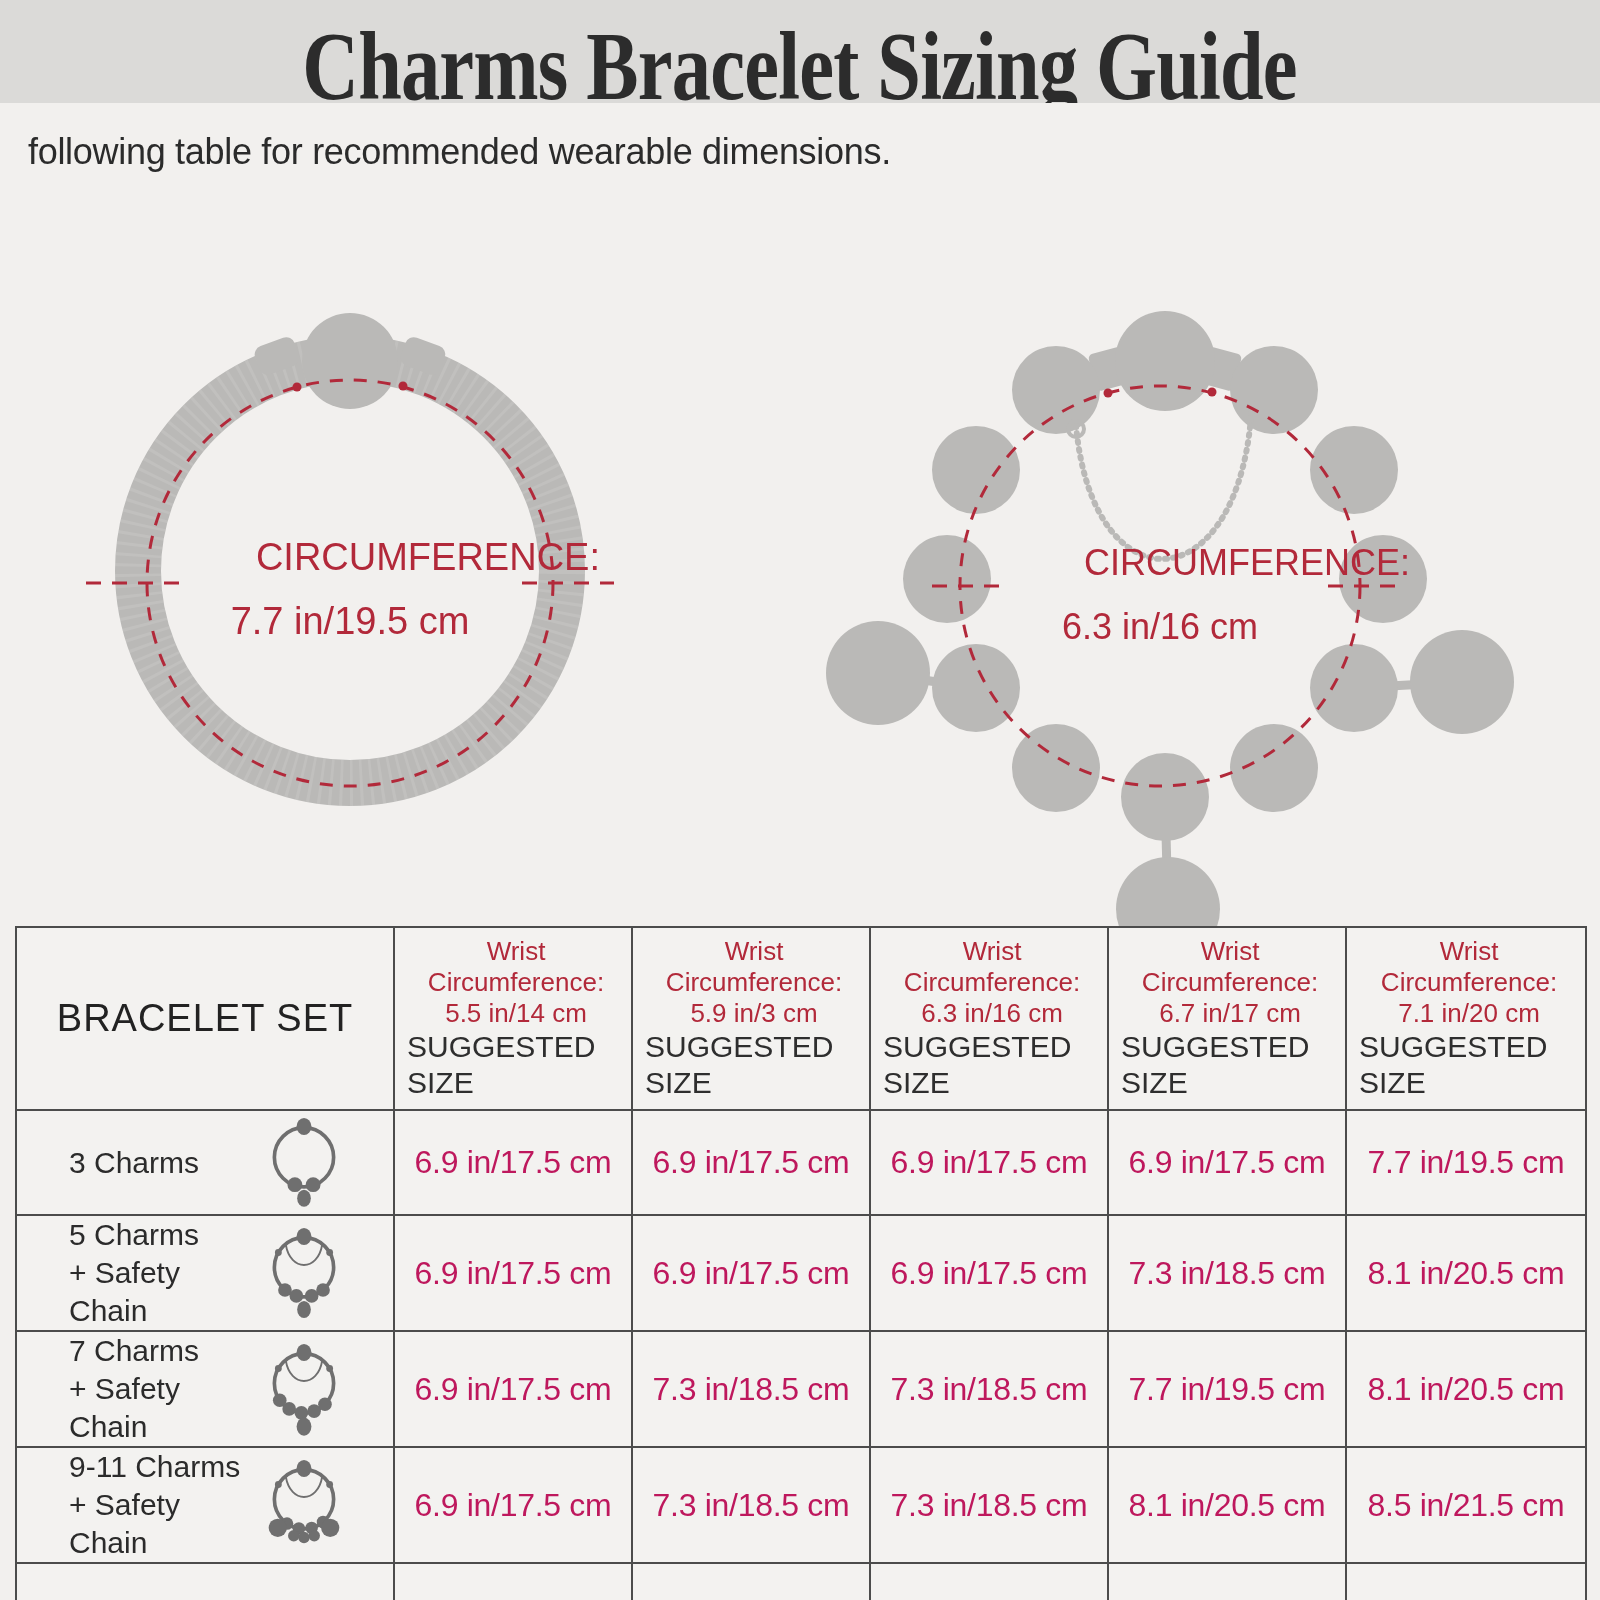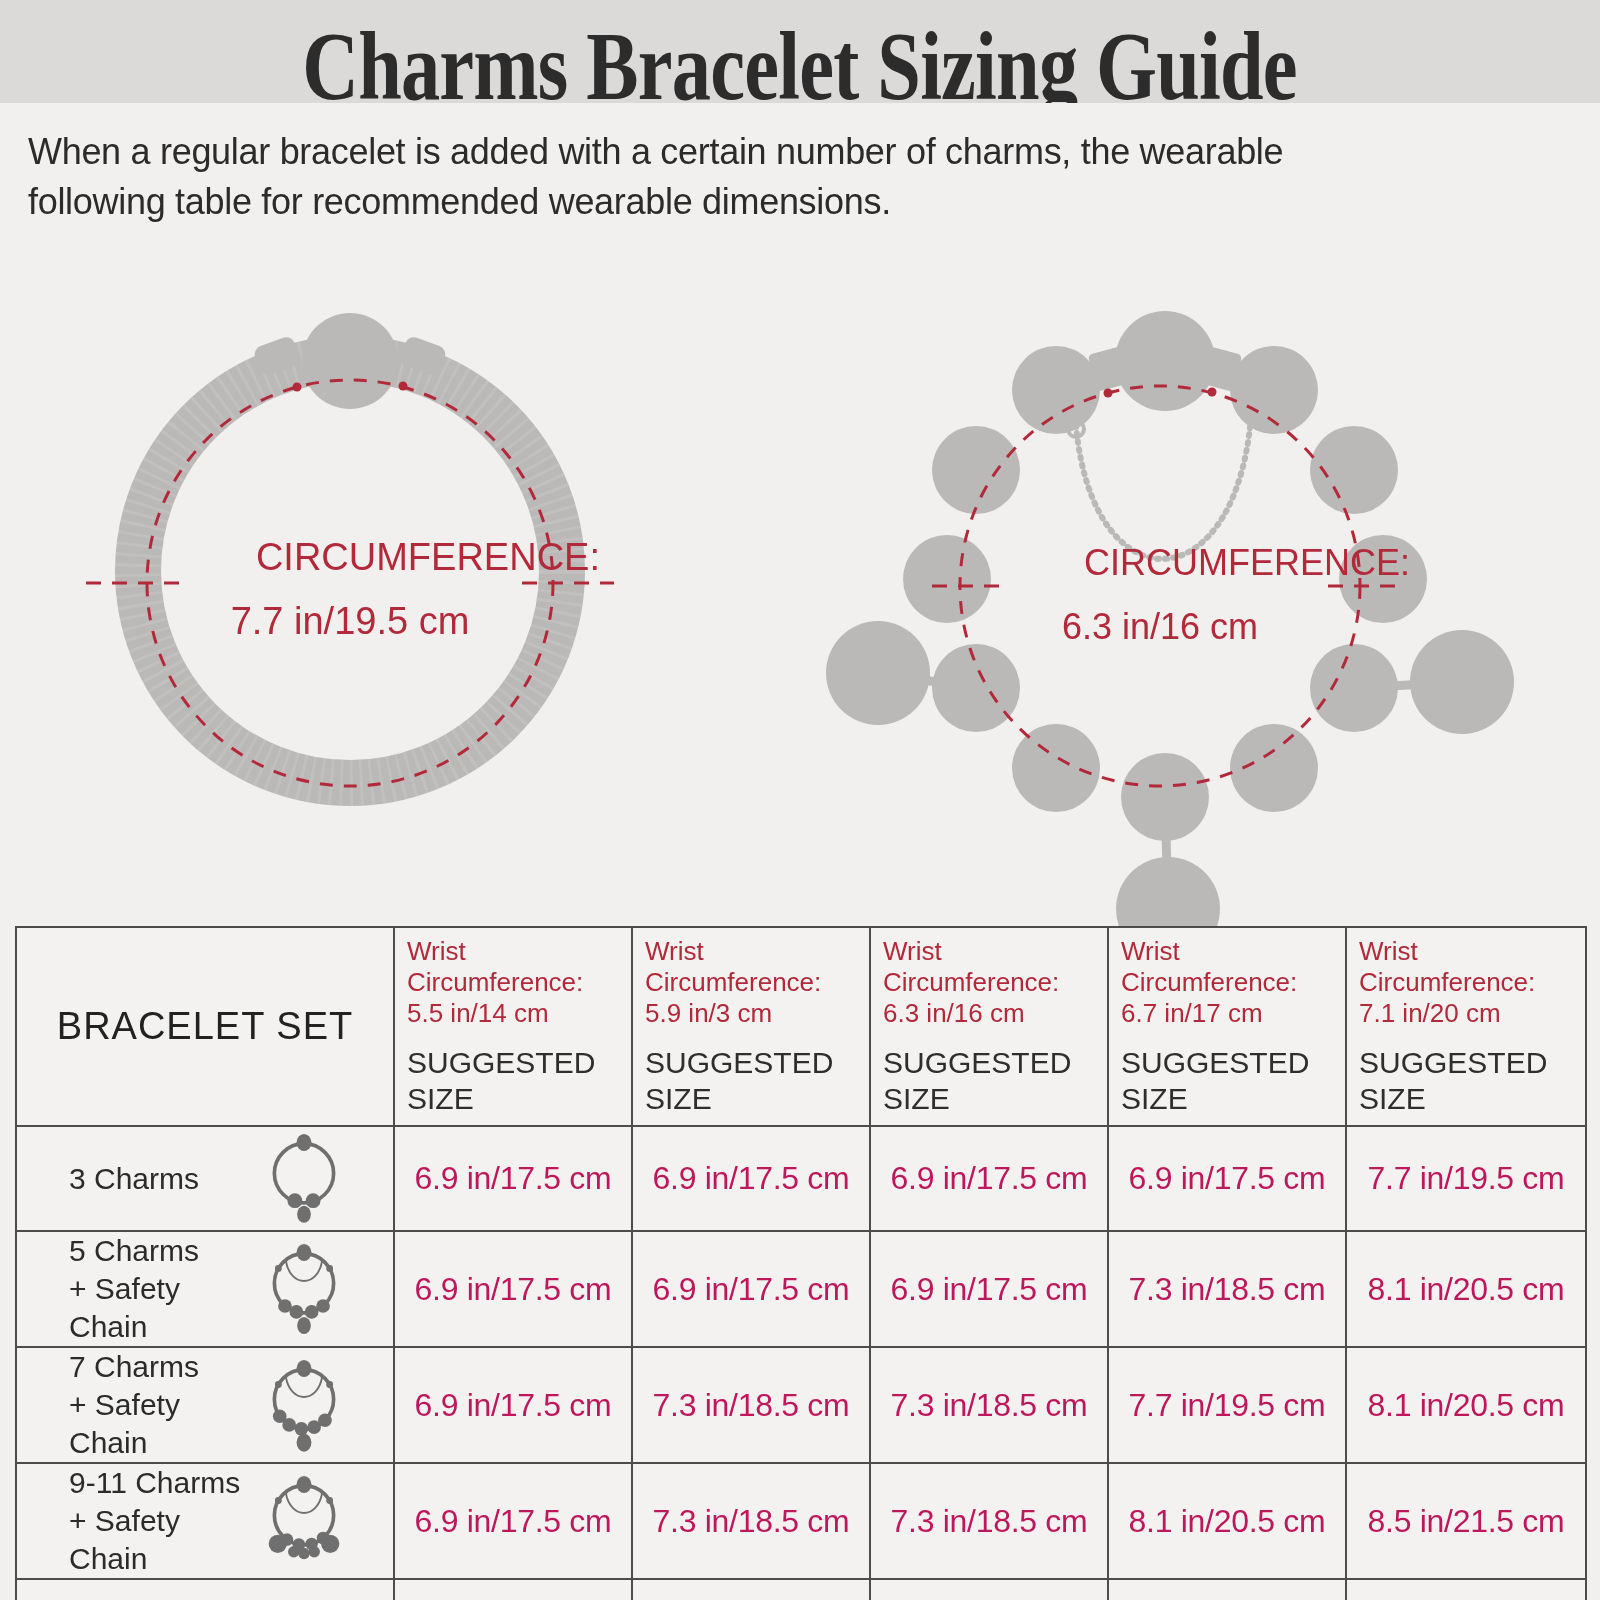--- a/index.html
+++ b/index.html
@@ -82,22 +82,22 @@
     font-weight:400;
     letter-spacing:1px;
     text-align:center;
     color:#222;
   }
   th.wrist-head{
     text-align:left;
     padding:8px 6px 8px 12px;
     font-weight:400;
   }
-  .wrist-line{color:var(--accent-red);font-size:26px;line-height:31px;}
-  .suggested{color:#2e2e2e;font-size:30px;line-height:36px;margin-top:16px;}
+  .wrist-line{color:var(--accent-red);font-size:26px;line-height:31px;text-align:center;}
+  .suggested{color:#2e2e2e;font-size:30px;line-height:36px;margin-top:0;}
   tr.data-row{height:105px;}
   tr.head-row{height:104px;}
   td.set-cell{padding:0;}
   .set-inner{display:flex;align-items:center;height:100%;}
   .set-label{flex:1;padding-left:52px;font-size:30px;line-height:38px;color:#2b2b2b;}
   .set-icon{width:94px;height:98px;margin-right:42px;flex:0 0 auto;}
   td.size-cell{
     text-align:center;
     font-size:32px;
     color:#be185d;
@@ -105,21 +105,20 @@
   }
 </style>
 </head>
 <body>
 
 <div class="title-band">
   <span class="title">Charms Bracelet Sizing Guide</span>
 </div>
 
 <div class="intro">
-  <div>When a regular bracelet is added with a certain number of charms, the wearable</div>
   <div>following table for recommended wearable dimensions.</div>
 </div>
 
 <div class="figures">
   <svg width="1600" height="647" viewBox="0 0 1600 647">
 
     <g>
       <circle cx="350" cy="292" r="212" fill="none" stroke="var(--silhouette-gray)" stroke-width="46"></circle>
       <circle cx="350" cy="292" r="212" fill="none" stroke="#ffffff" stroke-width="46" stroke-dasharray="3 7" opacity="0.10"></circle>
       <rect x="256" y="62" width="42" height="30" rx="9" fill="var(--silhouette-gray)" transform="rotate(-20 277 77)"></rect>

